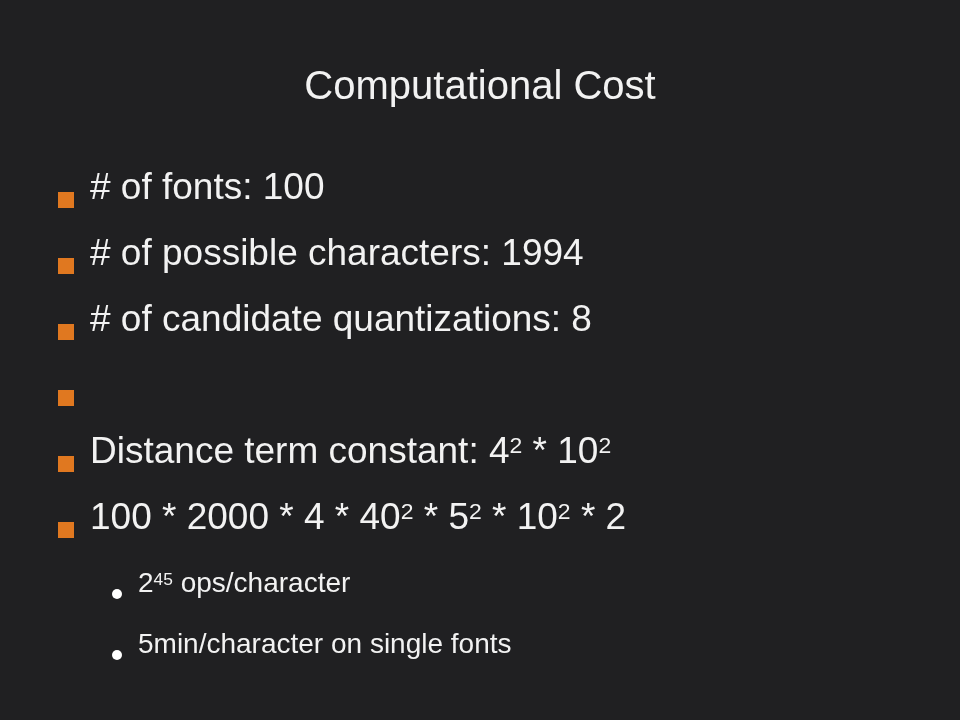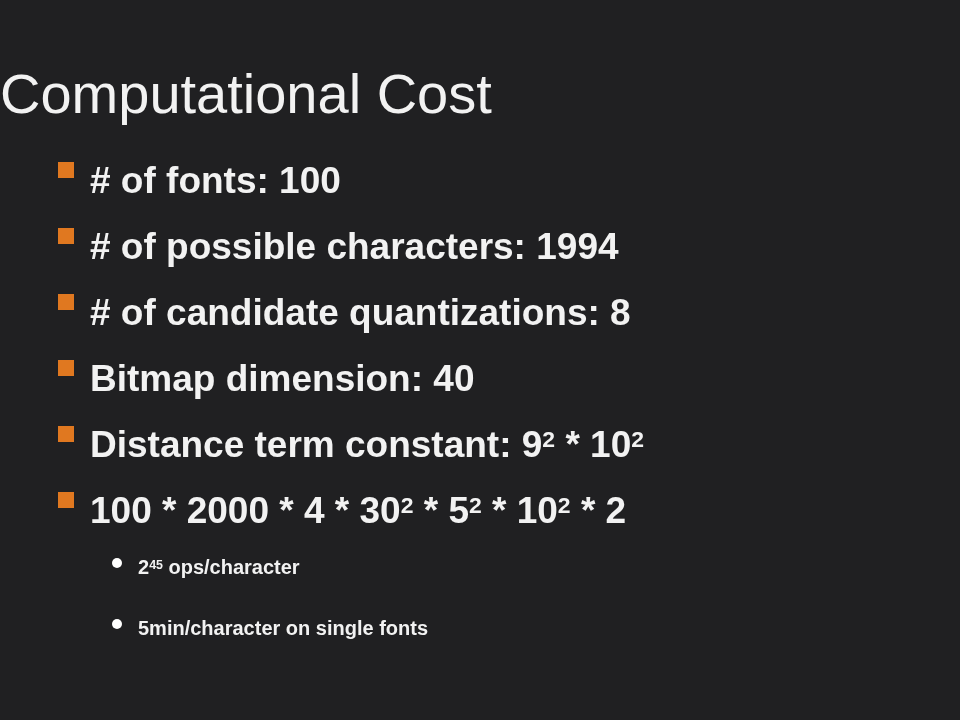--- a/index.html
+++ b/index.html
@@ -16,44 +16,44 @@
     position: relative;
     width: 960px;
     height: 720px;
     box-sizing: border-box;
     font-family: "Liberation Sans", sans-serif;
     color: var(--text, #F2F2F2);
   }
   .title {
     margin: 0;
     padding-top: 62px;
-    font-size: 56px;
+    font-size: 40px;
     line-height: 1.15;
     font-weight: 400;
+    text-align: center;
     letter-spacing: 0px;
     color: var(--text, #F2F2F2);
   }
   .bullets {
     list-style: none;
     margin: 34px 0 0 0;
     padding: 0 30px 0 58px;
   }
   .bullet {
     display: flex;
-    align-items: flex-start;
-    font-weight: bold;
+    align-items: flex-end;
   }
   .bullet.l1 {
     height: 66px;
     font-size: 37px;
   }
   .bullet.l2 {
     height: 61px;
     padding-left: 54px;
-    font-size: 20px;
+    font-size: 28px;
   }
   .marker {
     flex: none;
     display: inline-block;
   }
   .marker.square {
     width: 16px;
     height: 16px;
     margin-right: 16px;
     margin-top: 2px;
@@ -89,29 +89,28 @@
       <li class="bullet l1">
         <span class="marker square"></span>
         <span class="bullet-text"><span># of possible characters: 1994</span></span>
       </li>
       <li class="bullet l1">
         <span class="marker square"></span>
         <span class="bullet-text"><span># of candidate quantizations: 8</span></span>
       </li>
       <li class="bullet l1">
         <span class="marker square"></span>
-        <span class="bullet-text"><span>Bitmap dimension: 40</span></span>
       </li>
       <li class="bullet l1">
         <span class="marker square"></span>
-        <span class="bullet-text"><span>Distance term constant: 9</span><sup>2</sup><span> * 10</span><sup>2</sup></span>
+        <span class="bullet-text"><span>Distance term constant: 4</span><sup>2</sup><span> * 10</span><sup>2</sup></span>
       </li>
       <li class="bullet l1">
         <span class="marker square"></span>
-        <span class="bullet-text"><span>100 * 2000 * 4 * 30</span><sup>2</sup><span> * 5</span><sup>2</sup><span> * 10</span><sup>2</sup><span> * 2</span></span>
+        <span class="bullet-text"><span>100 * 2000 * 4 * 40</span><sup>2</sup><span> * 5</span><sup>2</sup><span> * 10</span><sup>2</sup><span> * 2</span></span>
       </li>
       <li class="bullet l2">
         <span class="marker dot"></span>
         <span class="bullet-text"><span>2</span><sup>45</sup><span> ops/character</span></span>
       </li>
       <li class="bullet l2">
         <span class="marker dot"></span>
         <span class="bullet-text"><span>5min/character on single fonts</span></span>
       </li>
     </ul>

